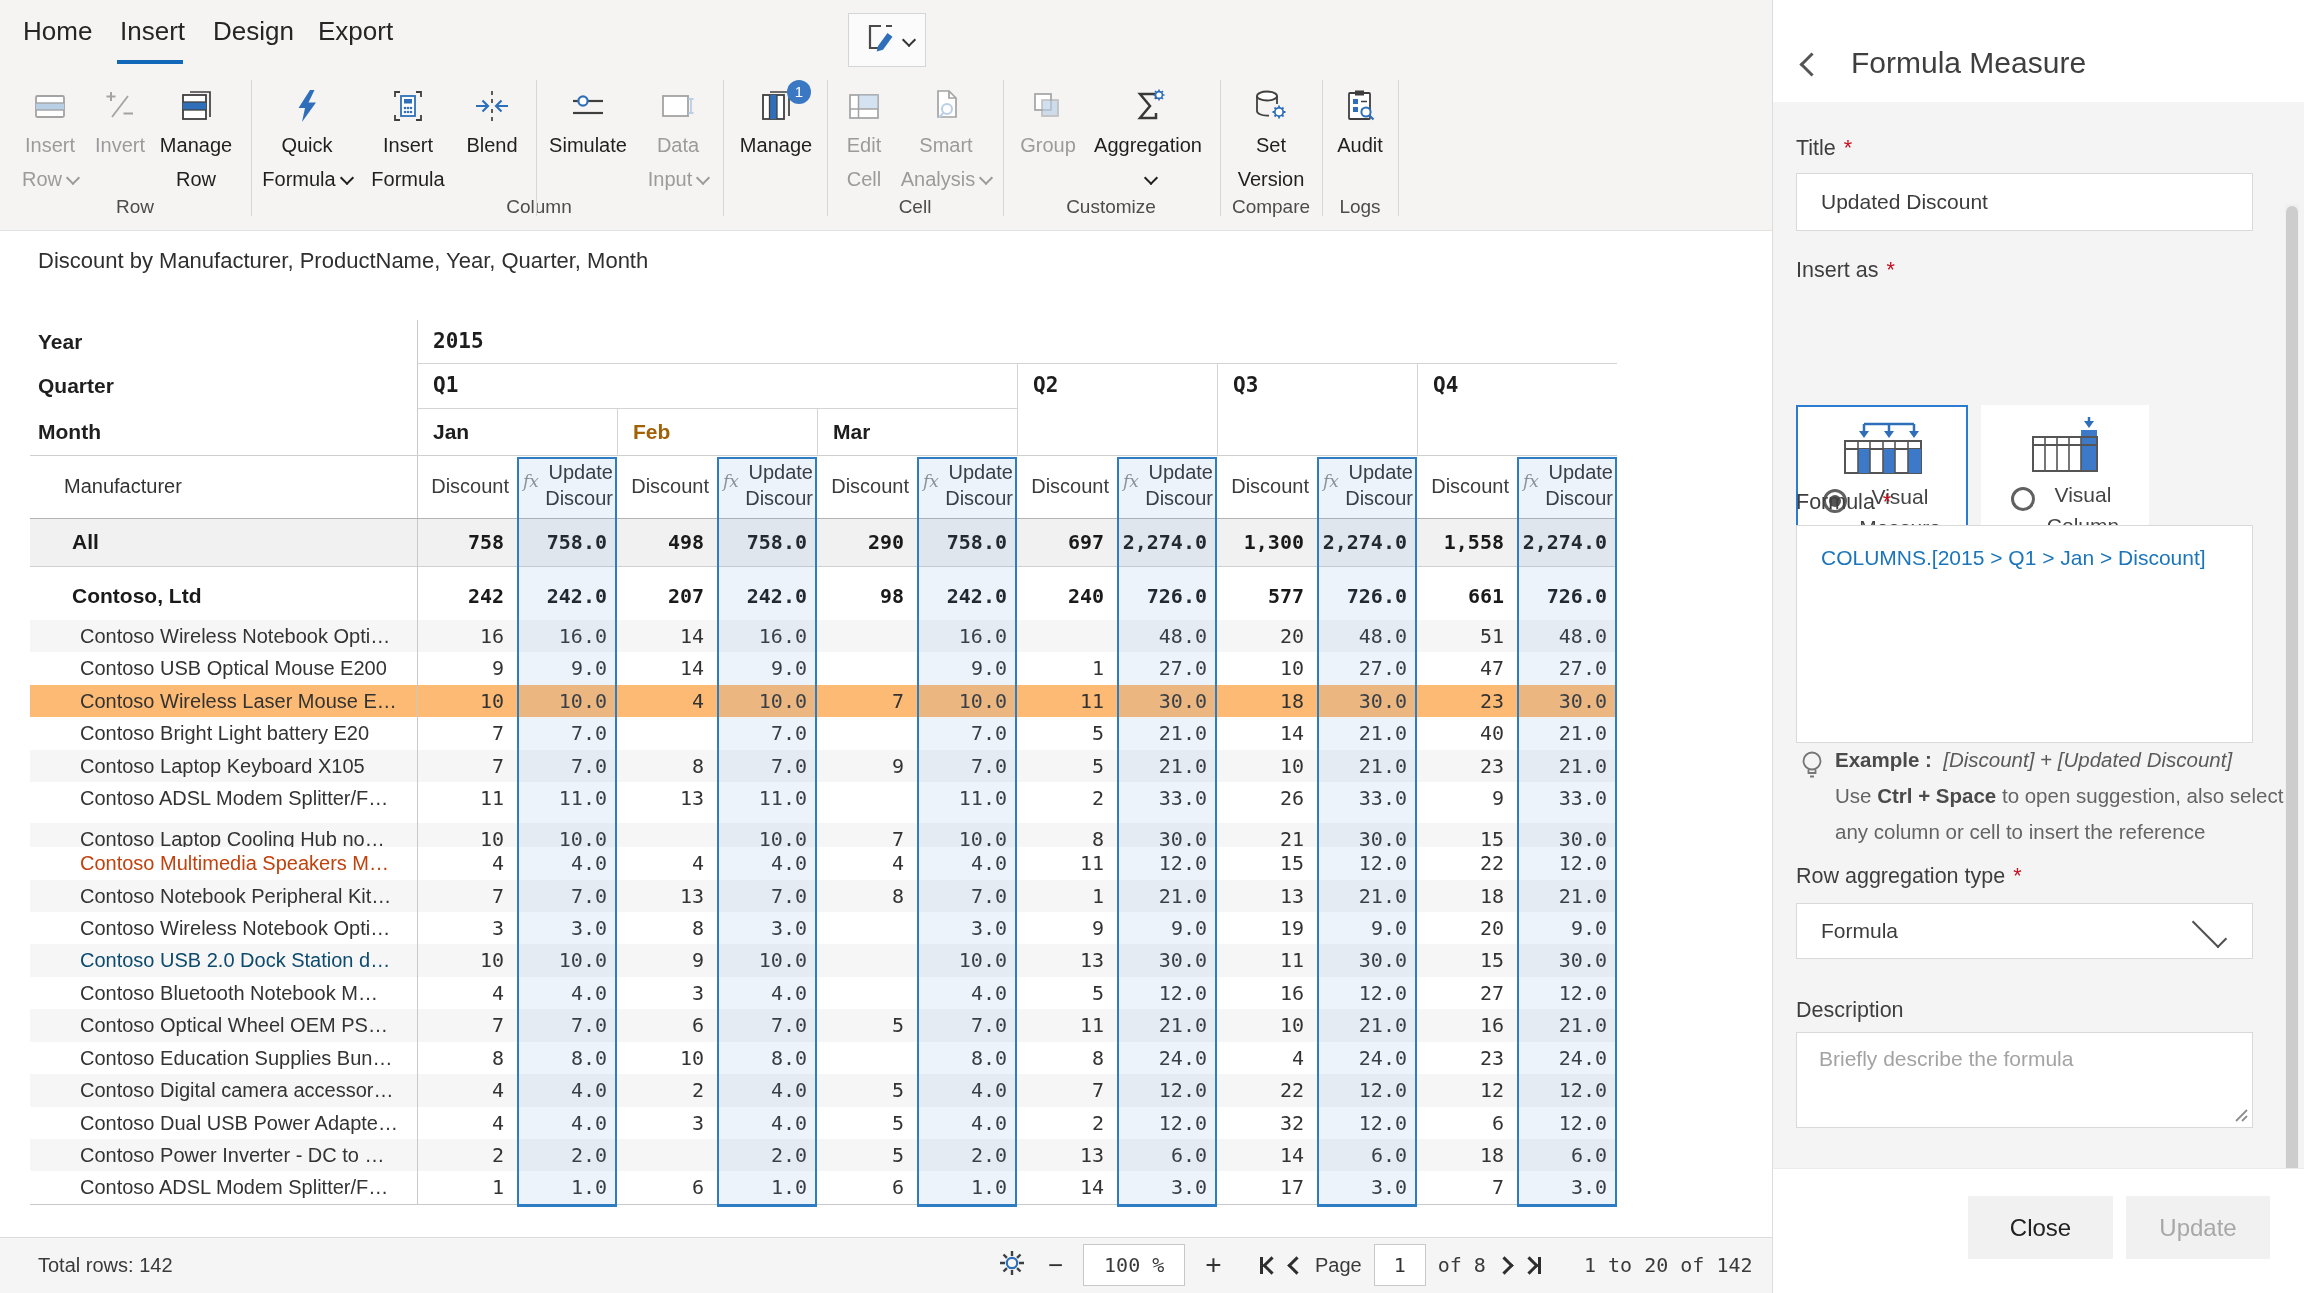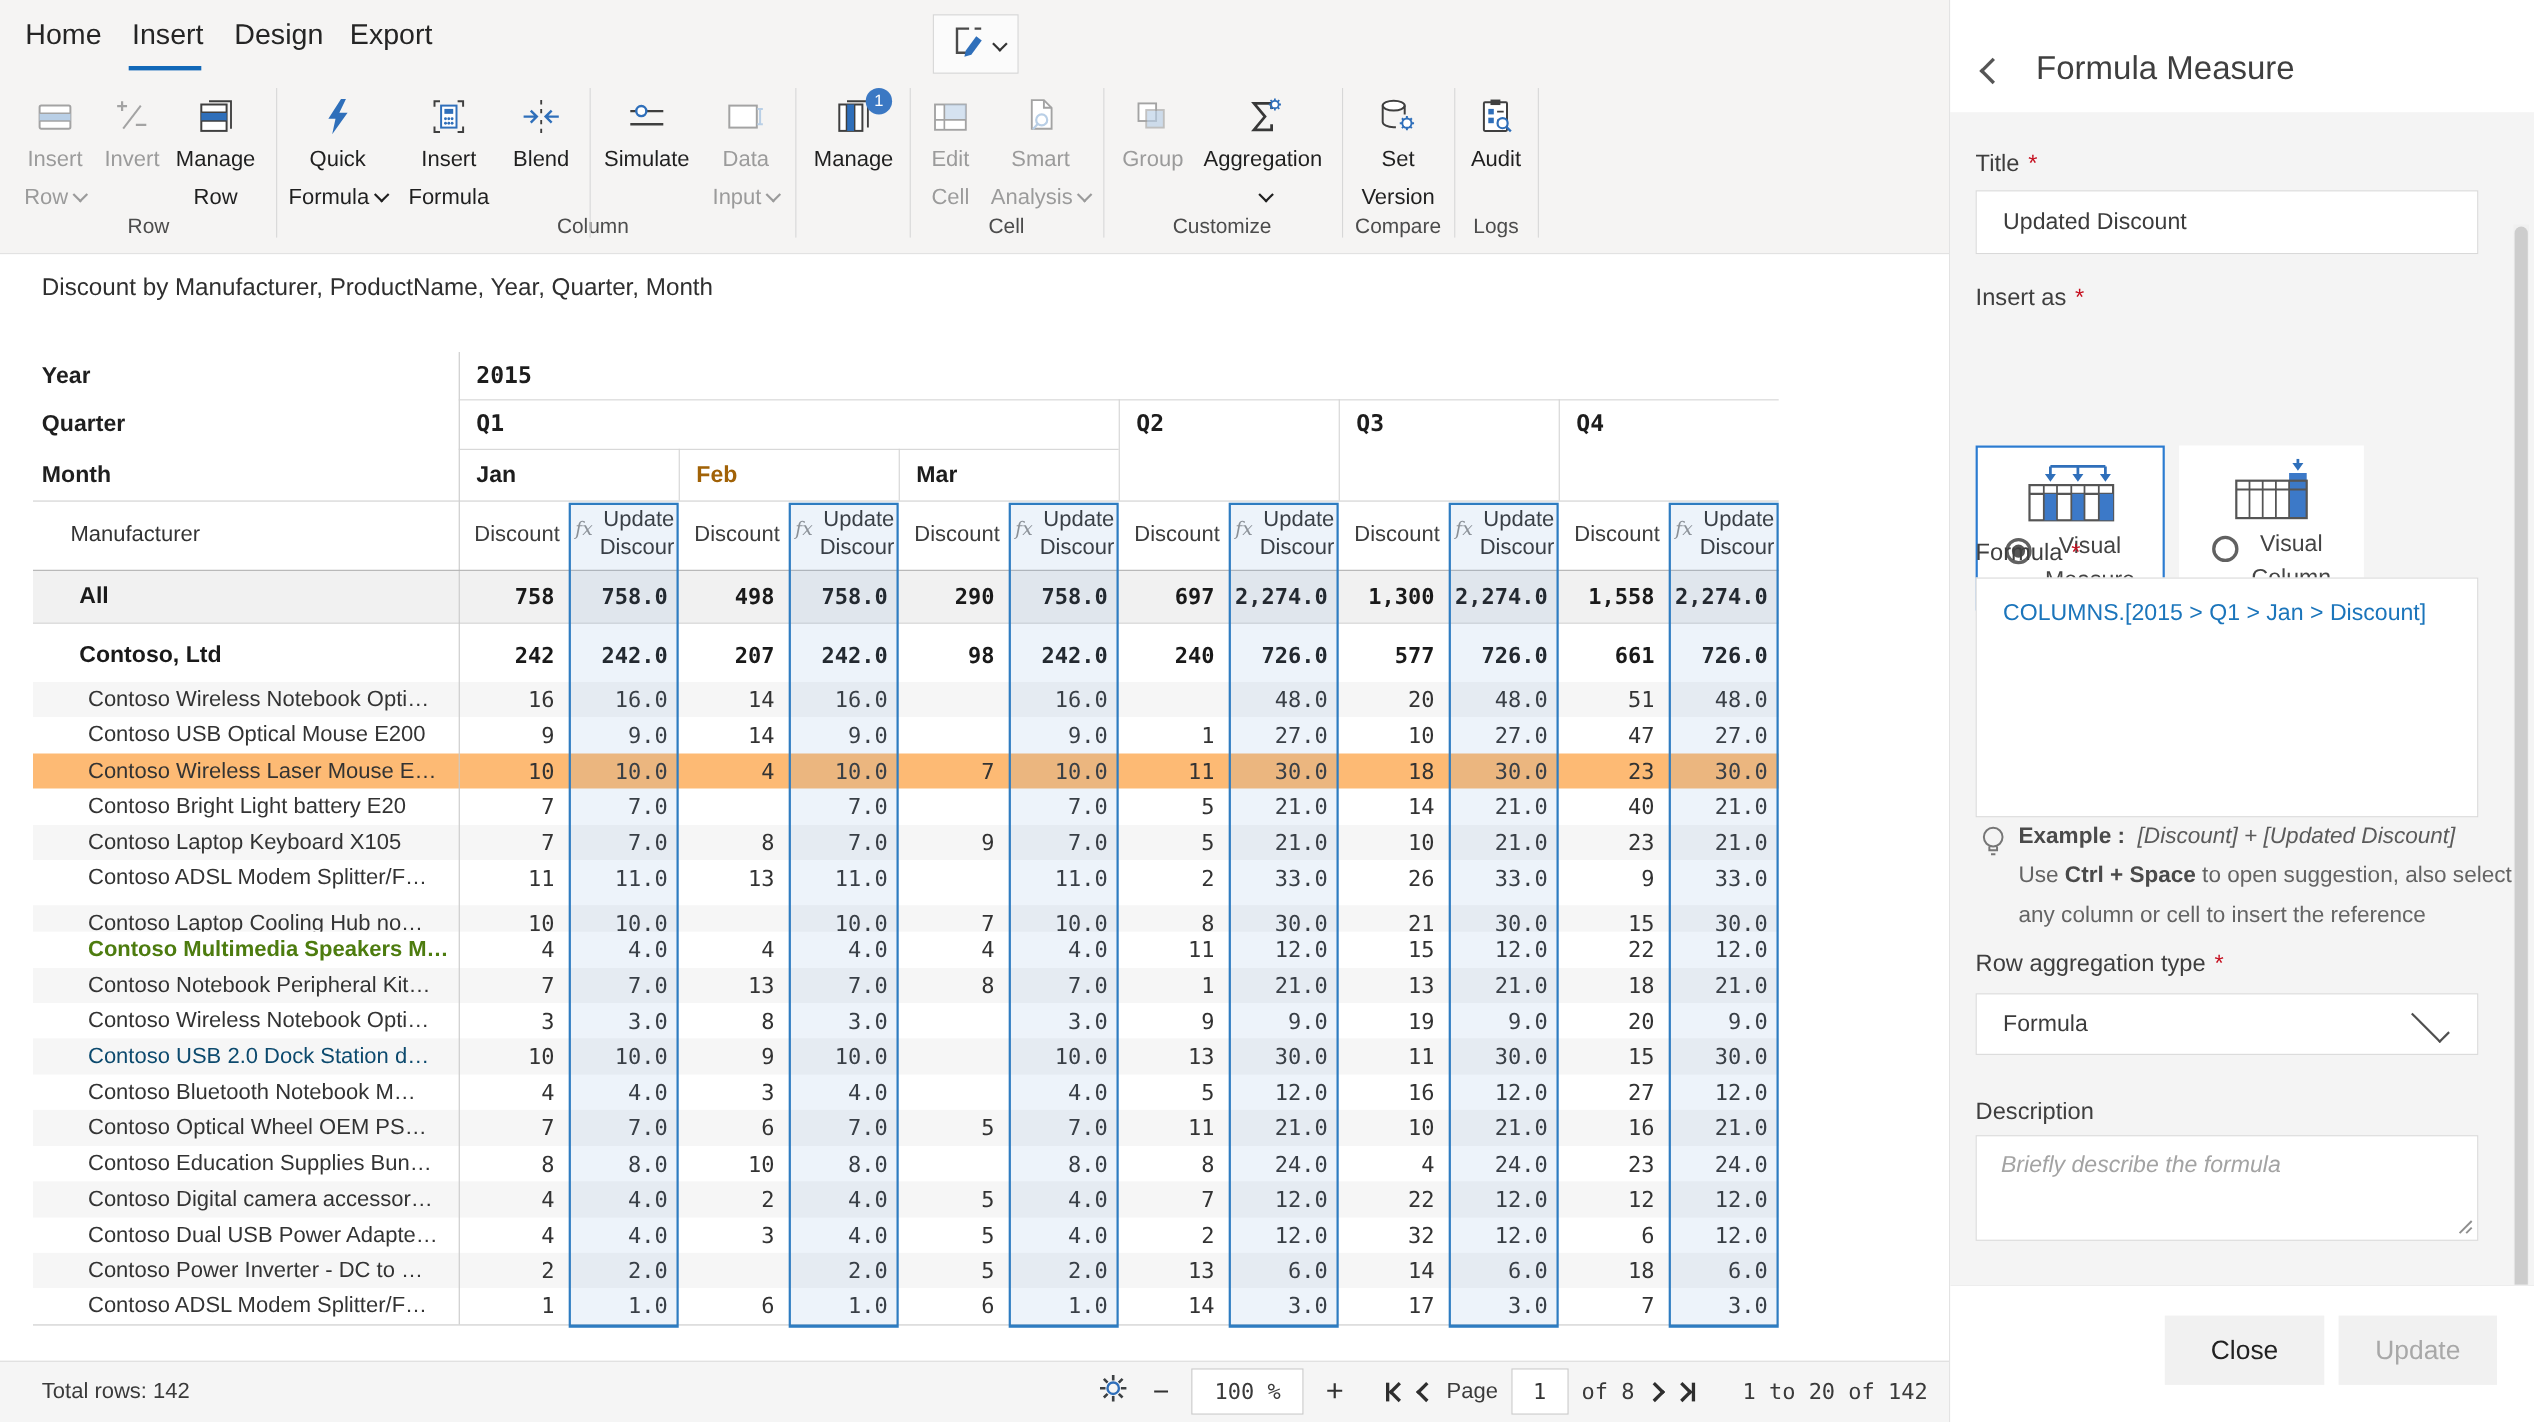--- a/index.html
+++ b/index.html
@@ -62,21 +62,21 @@
   .radio{width:24px;height:24px;border:3px solid #616161;border-radius:50%;box-sizing:border-box;margin-top:8px;flex:none;}
   .radio.on::after{content:"";display:block;width:12px;height:12px;margin:3px;background:#555;border-radius:50%;}
   .card-lab{font-size:21px;color:#444;text-align:center;line-height:31px;}
   .fbox{padding:20px 24px;font-size:21px;}
   .fkw,.fref{color:#1b75bb;}
   .ex{position:absolute;left:62px;font-size:20.5px;color:#646464;}
   .ex b{color:#4a4a4a;} .ex i{color:#5a5a5a;}
   .select{cursor:pointer;}
   .select span{line-height:54px;padding-left:24px;}
   .chev-down{position:absolute;right:24px;top:20px;width:11px;height:11px;border-right:2.5px solid #4f4f4f;border-bottom:2.5px solid #4f4f4f;transform:rotate(45deg);}
-  .ta{padding:14px 22px;font-family:"Liberation Sans","DejaVu Sans",sans-serif;resize:none;font-style:italic;}
+  .ta{padding:14px 22px;font-family:"Liberation Sans","DejaVu Sans",sans-serif;resize:none;}
   .ta::placeholder{color:#a3a3a3;}
   .resize-glyph{position:absolute;left:460px;top:1105px;pointer-events:none;}
   .p-foot{position:absolute;left:0;top:1168px;width:100%;height:125px;background:#fff;border-top:1px solid #ececec;box-sizing:border-box;}
   .pbtn{position:absolute;top:27px;height:63px;border:none;background:#f1f1f1;font-size:24px;font-family:"Liberation Sans","DejaVu Sans",sans-serif;cursor:pointer;}
   .pbtn.close{left:195px;width:145px;color:#222;}
   .pbtn.update{left:353px;width:144px;color:#a8a8a8;}
   .sb-track{position:absolute;left:512px;top:102px;width:14px;height:1066px;background:#f0f0f0;}
   .sb-thumb{position:absolute;left:1px;top:2px;width:12px;height:1044px;background:#cdcdcd;border-radius:7px;}
 </style>
 </head>
@@ -512,21 +512,21 @@
         <div style="position: absolute; left: 787px; top: 0px; width: 100px; height: 32.44px; line-height: 32.44px; text-align: right; box-sizing: border-box; padding-right: 13px; font-family: &quot;DejaVu Sans Mono&quot;, monospace; font-size: 20px; font-weight: normal; color: rgb(51, 51, 51);">7</div>
         <div style="position: absolute; left: 887px; top: 0px; width: 100px; height: 32.44px; line-height: 32.44px; text-align: right; box-sizing: border-box; padding-right: 10px; font-family: &quot;DejaVu Sans Mono&quot;, monospace; font-size: 20px; font-weight: normal; color: rgb(51, 51, 51);">10.0</div>
         <div style="position: absolute; left: 987px; top: 0px; width: 100px; height: 32.44px; line-height: 32.44px; text-align: right; box-sizing: border-box; padding-right: 13px; font-family: &quot;DejaVu Sans Mono&quot;, monospace; font-size: 20px; font-weight: normal; color: rgb(51, 51, 51);">8</div>
         <div style="position: absolute; left: 1087px; top: 0px; width: 100px; height: 32.44px; line-height: 32.44px; text-align: right; box-sizing: border-box; padding-right: 10px; font-family: &quot;DejaVu Sans Mono&quot;, monospace; font-size: 20px; font-weight: normal; color: rgb(51, 51, 51);">30.0</div>
         <div style="position: absolute; left: 1187px; top: 0px; width: 100px; height: 32.44px; line-height: 32.44px; text-align: right; box-sizing: border-box; padding-right: 13px; font-family: &quot;DejaVu Sans Mono&quot;, monospace; font-size: 20px; font-weight: normal; color: rgb(51, 51, 51);">21</div>
         <div style="position: absolute; left: 1287px; top: 0px; width: 100px; height: 32.44px; line-height: 32.44px; text-align: right; box-sizing: border-box; padding-right: 10px; font-family: &quot;DejaVu Sans Mono&quot;, monospace; font-size: 20px; font-weight: normal; color: rgb(51, 51, 51);">30.0</div>
         <div style="position: absolute; left: 1387px; top: 0px; width: 100px; height: 32.44px; line-height: 32.44px; text-align: right; box-sizing: border-box; padding-right: 13px; font-family: &quot;DejaVu Sans Mono&quot;, monospace; font-size: 20px; font-weight: normal; color: rgb(51, 51, 51);">15</div>
         <div style="position: absolute; left: 1487px; top: 0px; width: 100px; height: 32.44px; line-height: 32.44px; text-align: right; box-sizing: border-box; padding-right: 10px; font-family: &quot;DejaVu Sans Mono&quot;, monospace; font-size: 20px; font-weight: normal; color: rgb(51, 51, 51);">30.0</div>
       </div>
       <div style="position: absolute; left: 0px; top: 527.08px; width: 1587px; height: 32.44px; background: rgb(255, 255, 255);">
-        <div style="position: absolute; left: 50px; top: 0px; width: 333px; height: 32.44px; line-height: 32.44px; font-size: 20px; font-weight: bold; color: #4d7c0f; white-space: nowrap; overflow: hidden;">Contoso Multimedia Speakers M…</div>
+        <div style="position: absolute; left: 50px; top: 0px; width: 333px; height: 32.44px; line-height: 32.44px; font-size: 20px; font-weight: normal; color: #c2410c; white-space: nowrap; overflow: hidden;">Contoso Multimedia Speakers M…</div>
         <div style="position: absolute; left: 387px; top: 0px; width: 100px; height: 32.44px; line-height: 32.44px; text-align: right; box-sizing: border-box; padding-right: 13px; font-family: &quot;DejaVu Sans Mono&quot;, monospace; font-size: 20px; font-weight: normal; color: rgb(51, 51, 51);">4</div>
         <div style="position: absolute; left: 487px; top: 0px; width: 100px; height: 32.44px; line-height: 32.44px; text-align: right; box-sizing: border-box; padding-right: 10px; font-family: &quot;DejaVu Sans Mono&quot;, monospace; font-size: 20px; font-weight: normal; color: rgb(51, 51, 51);">4.0</div>
         <div style="position: absolute; left: 587px; top: 0px; width: 100px; height: 32.44px; line-height: 32.44px; text-align: right; box-sizing: border-box; padding-right: 13px; font-family: &quot;DejaVu Sans Mono&quot;, monospace; font-size: 20px; font-weight: normal; color: rgb(51, 51, 51);">4</div>
         <div style="position: absolute; left: 687px; top: 0px; width: 100px; height: 32.44px; line-height: 32.44px; text-align: right; box-sizing: border-box; padding-right: 10px; font-family: &quot;DejaVu Sans Mono&quot;, monospace; font-size: 20px; font-weight: normal; color: rgb(51, 51, 51);">4.0</div>
         <div style="position: absolute; left: 787px; top: 0px; width: 100px; height: 32.44px; line-height: 32.44px; text-align: right; box-sizing: border-box; padding-right: 13px; font-family: &quot;DejaVu Sans Mono&quot;, monospace; font-size: 20px; font-weight: normal; color: rgb(51, 51, 51);">4</div>
         <div style="position: absolute; left: 887px; top: 0px; width: 100px; height: 32.44px; line-height: 32.44px; text-align: right; box-sizing: border-box; padding-right: 10px; font-family: &quot;DejaVu Sans Mono&quot;, monospace; font-size: 20px; font-weight: normal; color: rgb(51, 51, 51);">4.0</div>
         <div style="position: absolute; left: 987px; top: 0px; width: 100px; height: 32.44px; line-height: 32.44px; text-align: right; box-sizing: border-box; padding-right: 13px; font-family: &quot;DejaVu Sans Mono&quot;, monospace; font-size: 20px; font-weight: normal; color: rgb(51, 51, 51);">11</div>
         <div style="position: absolute; left: 1087px; top: 0px; width: 100px; height: 32.44px; line-height: 32.44px; text-align: right; box-sizing: border-box; padding-right: 10px; font-family: &quot;DejaVu Sans Mono&quot;, monospace; font-size: 20px; font-weight: normal; color: rgb(51, 51, 51);">12.0</div>
         <div style="position: absolute; left: 1187px; top: 0px; width: 100px; height: 32.44px; line-height: 32.44px; text-align: right; box-sizing: border-box; padding-right: 13px; font-family: &quot;DejaVu Sans Mono&quot;, monospace; font-size: 20px; font-weight: normal; color: rgb(51, 51, 51);">15</div>
         <div style="position: absolute; left: 1287px; top: 0px; width: 100px; height: 32.44px; line-height: 32.44px; text-align: right; box-sizing: border-box; padding-right: 10px; font-family: &quot;DejaVu Sans Mono&quot;, monospace; font-size: 20px; font-weight: normal; color: rgb(51, 51, 51);">12.0</div>

